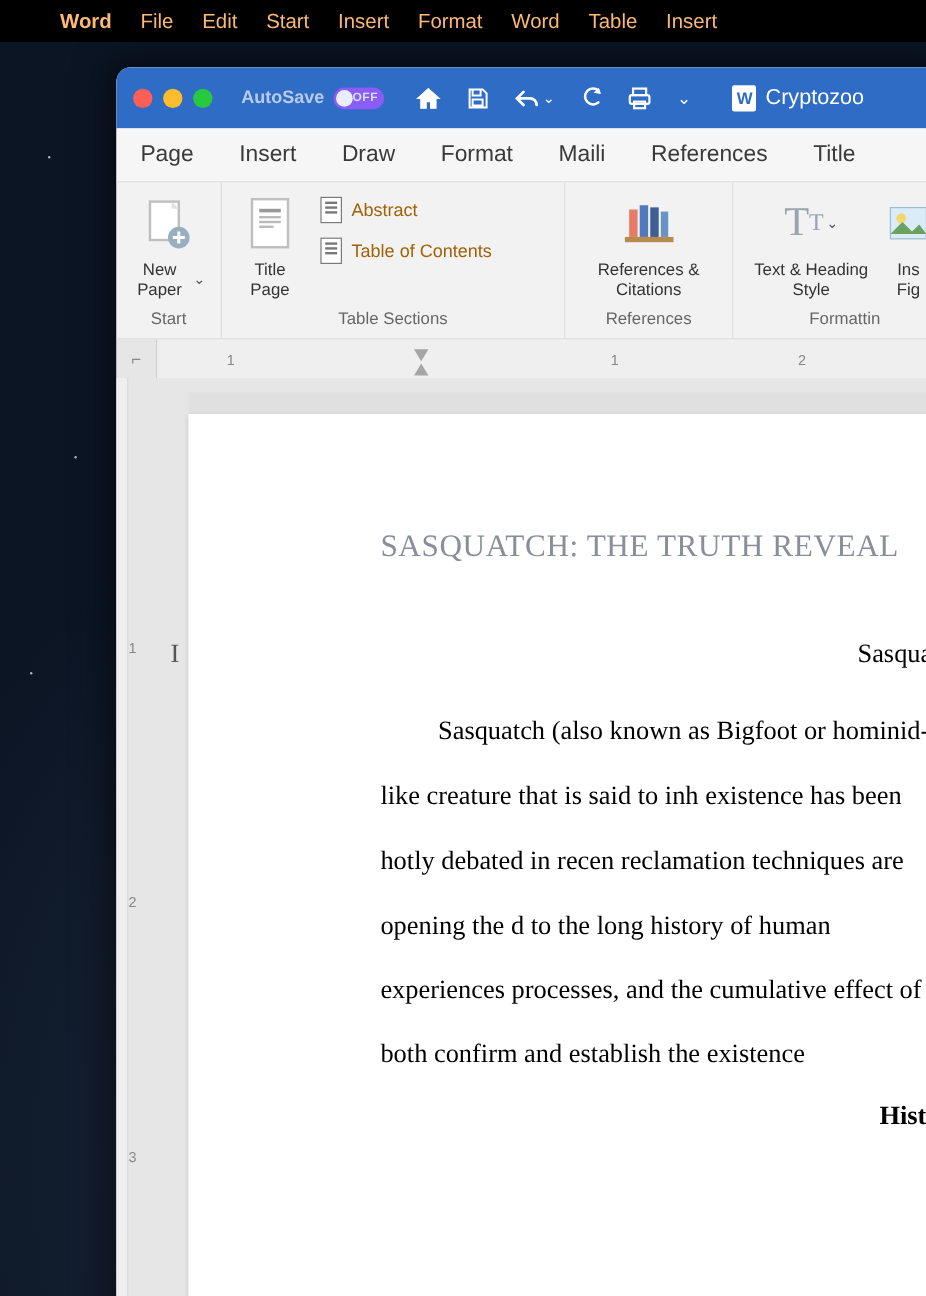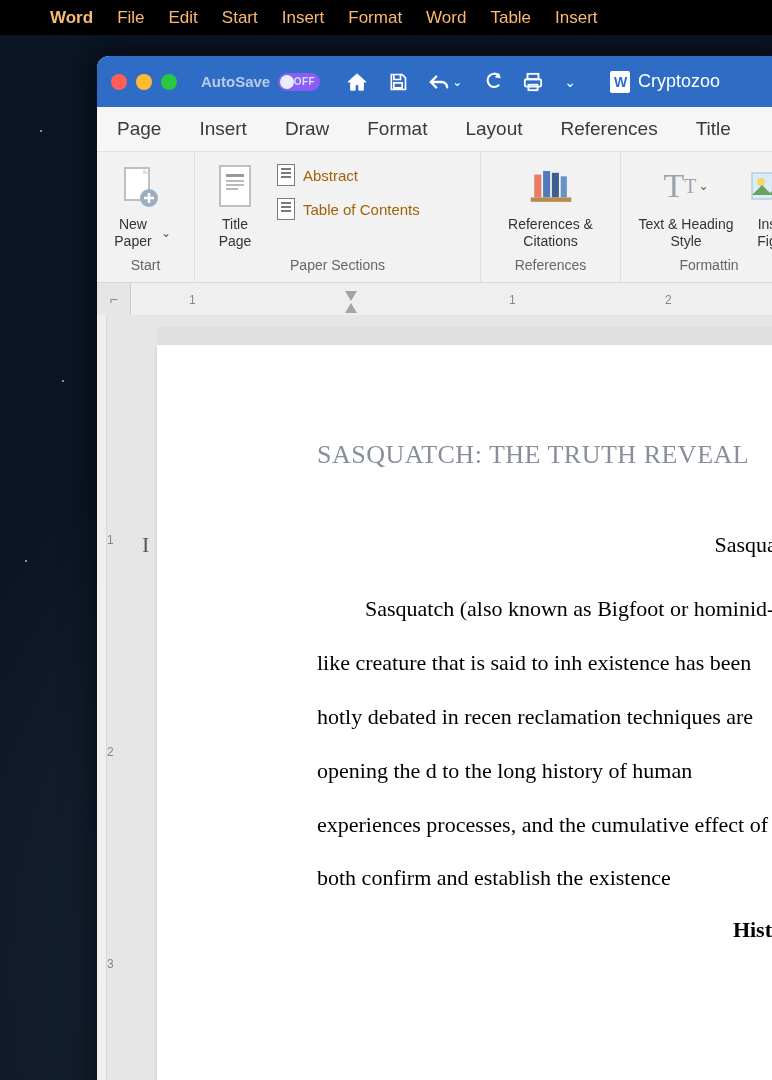--- a/index.html
+++ b/index.html
@@ -148,29 +148,29 @@
       <span class="wordicon"></span>
       <span>Cryptozoo</span>
     </div>
   </div>
 
   <div class="tabs">
     <span class="tab">Page</span>
     <span class="tab">Insert</span>
     <span class="tab">Draw</span>
     <span class="tab">Format</span>
-    <span class="tab">Layout</span>
+    <span class="tab">Maili</span>
     <span class="tab">References</span>
     <span class="tab">Title</span>
   </div>
 
   <div class="ribbon">
     <div class="ribbon-row">
 
-      <div class="rgroup" style="width:98px;">
+      <div class="rgroup" style="width:88px;">
         <div class="rbody">
           <div class="bigbtn">
             <div class="bicon">
               <svg width="40" height="48" viewBox="0 0 40 48">
                   <rect x="6" y="6" width="24" height="32" fill="#fff" stroke="#bfbfbf" stroke-width="2"></rect>
                   <path d="M24 6 L30 12 L24 12 Z" fill="#e0e0e0"></path>
                   <circle cx="30" cy="36" r="9" fill="#9aaec2"></circle>
                   <path d="M30 31 v10 M25 36 h10" stroke="#fff" stroke-width="2.5"></path>
                 </svg>
             </div>
@@ -201,21 +201,21 @@
             <div class="litem">
                 <span class="miniicon"></span>
                 <span>Abstract</span>
               </div>
             <div class="litem">
                 <span class="miniicon"></span>
                 <span>Table of Contents</span>
               </div>
           </div>
         </div>
-        <div class="caption">Paper Sections</div>
+        <div class="caption">Table Sections</div>
       </div>
 
       <div class="rgroup" style="width:140px;">
         <div class="rbody" style="justify-content:center;">
           <div class="bigbtn" style="width:120px;">
             <div class="bicon">
               <svg width="50" height="42" viewBox="0 0 50 42">
                   <rect x="6" y="8" width="8" height="26" fill="#e87b64"></rect>
                   <rect x="16" y="4" width="8" height="30" fill="#4f7bbd"></rect>
                   <rect x="26" y="6" width="8" height="28" fill="#3e5f8f"></rect>

